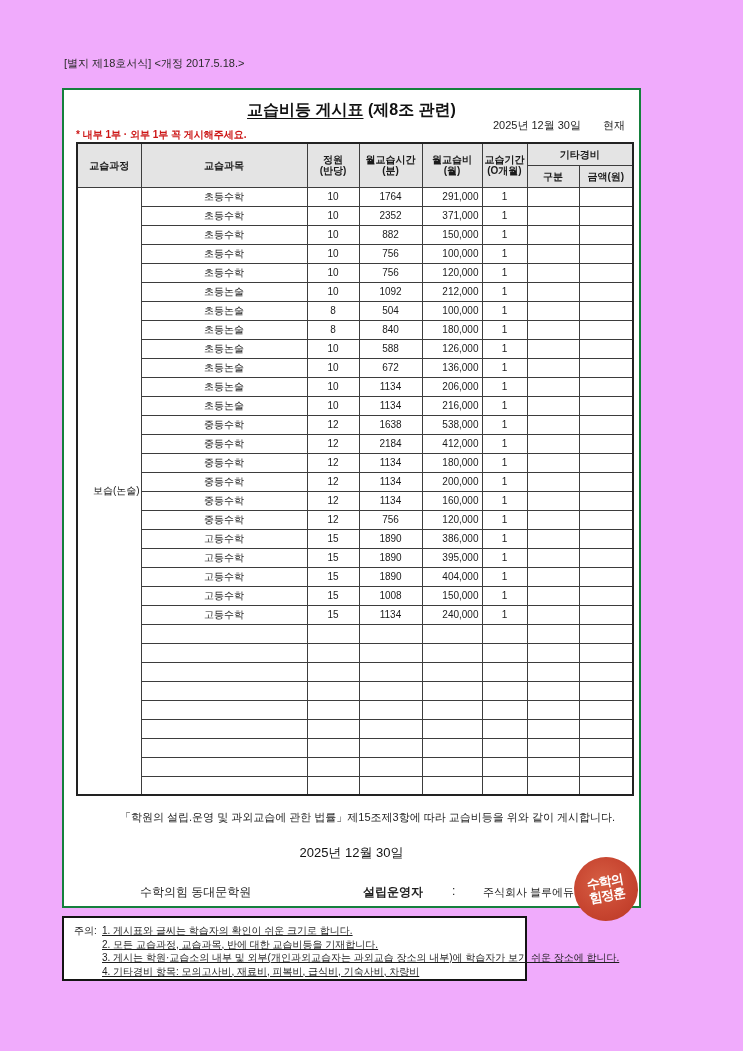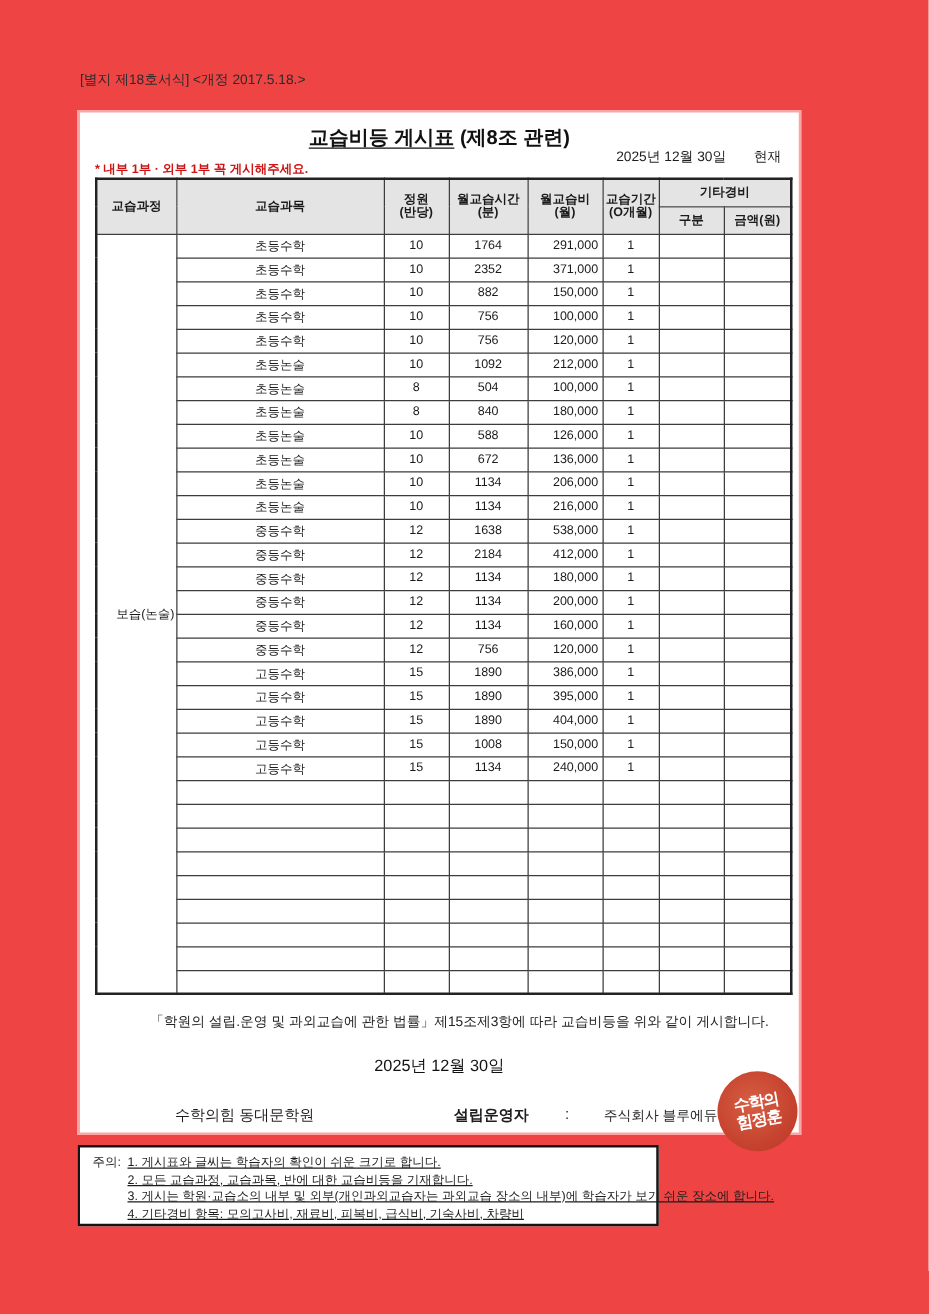--- a/index.html
+++ b/index.html
@@ -1,23 +1,23 @@
 <!DOCTYPE html>
 <html><head>
 <meta charset="utf-8">
 <style>
   * { margin:0; padding:0; box-sizing:border-box; }
   html,body { width:743px; height:1051px; background:#ffffff;
     font-family:"Liberation Sans", sans-serif; color:#1d1d1d; }
-  .page { position:relative; width:743px; height:1051px; background:#ef4444; overflow:hidden; }
+  .page { position:relative; width:743px; height:1051px; background:#f0abfc; overflow:hidden; }
 
   .form-ref { position:absolute; left:64px; top:56px; font-size:11px; color:#2b2b2b; letter-spacing:0; }
 
   .main-box { position:absolute; left:62px; top:88px; width:579px; height:820px;
-    border:2px solid #fca5a5; background:#fff; }
+    border:2px solid #15803d; background:#fff; }
 
   .doc-title { position:absolute; left:0; top:10px; width:100%; text-align:center;
     font-size:16px; font-weight:bold; color:#111; }
   .doc-title .u { text-decoration:underline; text-underline-offset:3px; }
 
   .red-note { position:absolute; left:12px; top:38px; font-size:10px; font-weight:bold; color:#cc1414; }
 
   .asof { position:absolute; right:14px; top:28px; font-size:11px; color:#1d1d1d; }
   .asof .gap { display:inline-block; width:22px; }
 

